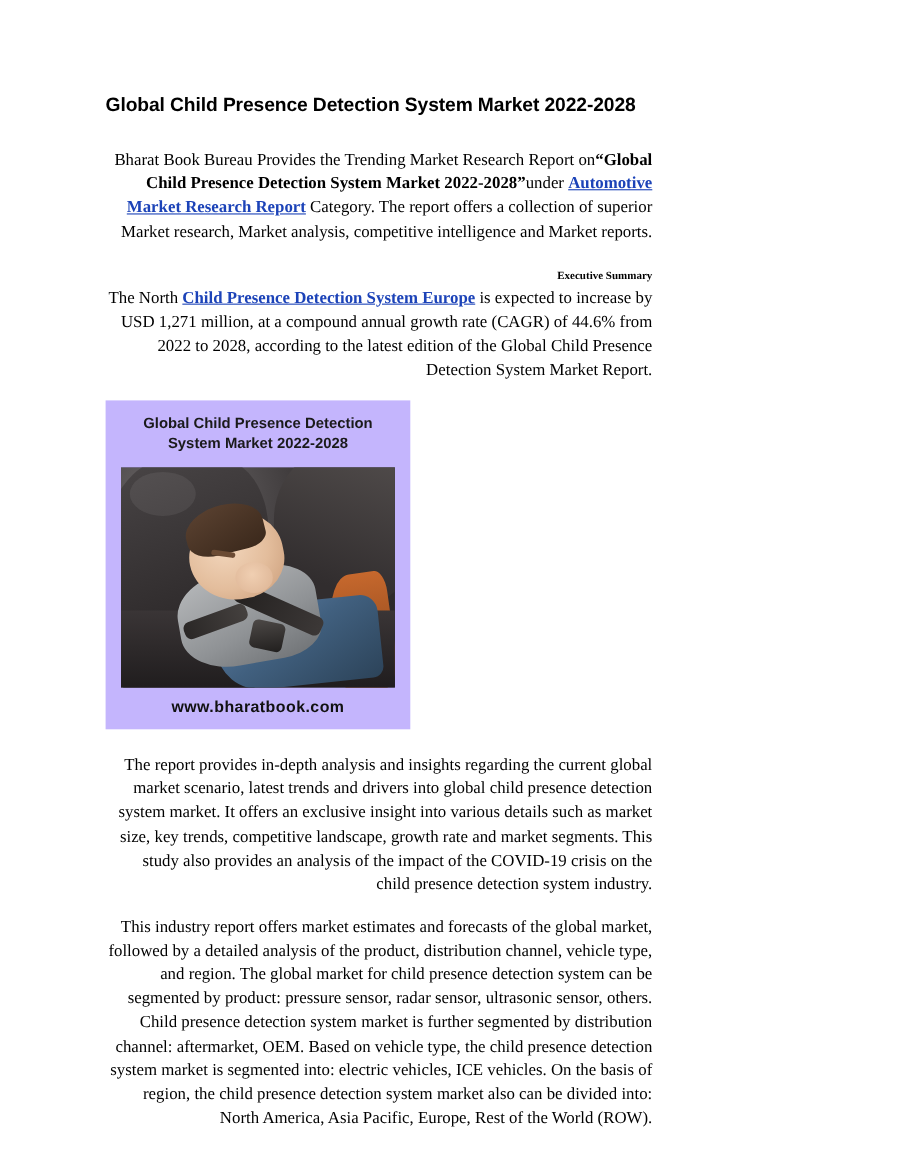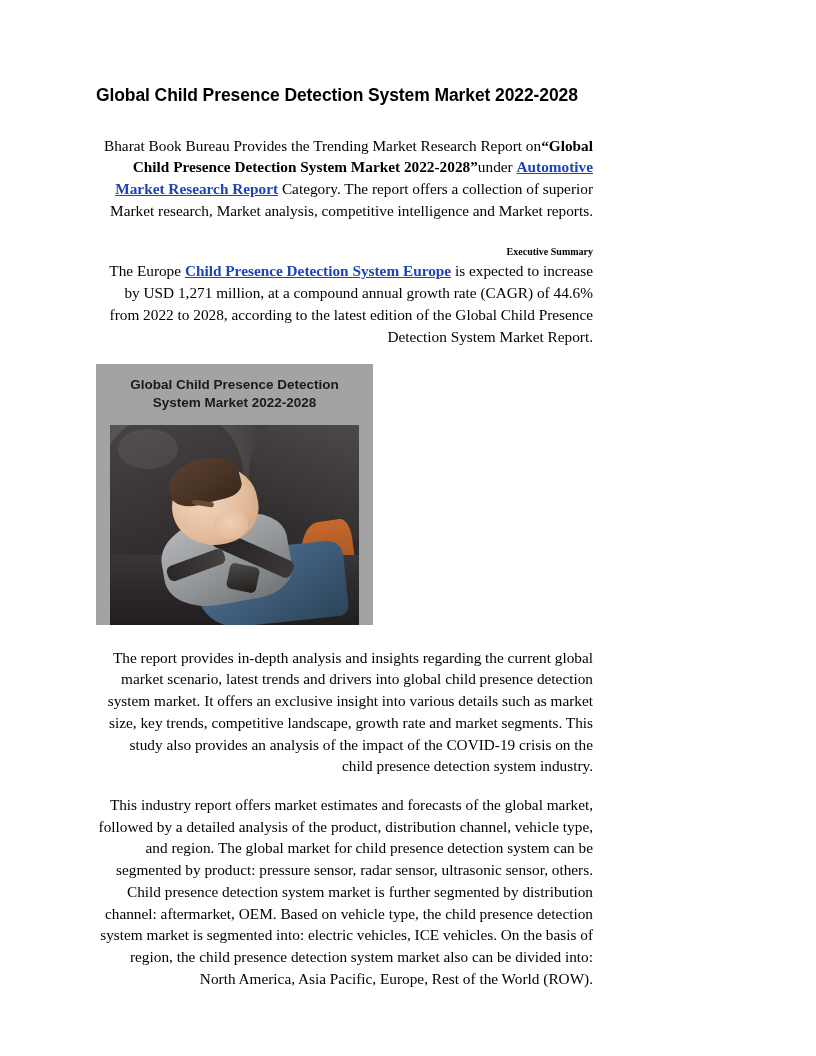--- a/index.html
+++ b/index.html
@@ -46,21 +46,21 @@
     text-decoration: underline;
   }
   .section-head {
     font-weight: bold;
     font-size: 10px;
   }
   
   .figure {
     width: 277px;
     margin: 6px 0 22px 0;
-    background: #a3a3a3;
+    background: #c4b5fd;
     padding: 0;
     position: relative;
   }
   .fig-caption {
     font-family: "Liberation Sans", sans-serif;
     font-weight: bold;
     font-size: 13.5px;
     color: #1a1a1a;
     text-align: center;
     padding: 12px 14px 8px 14px;
@@ -203,21 +203,21 @@
 <div class="page">
 
   <h1 class="doc-title">Global Child Presence Detection System Market 2022-2028</h1>
 
   <p class="para">
     <span>Bharat Book Bureau Provides the Trending Market Research Report on</span><span class="bold">“Global Child Presence Detection System Market 2022-2028”</span><span>under </span><a class="link" href="#">Automotive Market Research Report</a><span> Category. The report offers a collection of superior Market research, Market analysis, competitive intelligence and Market reports.</span>
   </p>
 
   <p class="para">
     <span class="section-head">Executive Summary</span><br>
-    <span>The Europe </span><a class="link" href="#">Child Presence Detection System Europe</a><span> is expected to increase by USD 1,271 million, at a compound annual growth rate (CAGR) of 44.6% from 2022 to 2028, according to the latest edition of the Global Child Presence Detection System Market Report.</span>
+    <span>The North </span><a class="link" href="#">Child Presence Detection System Europe</a><span> is expected to increase by USD 1,271 million, at a compound annual growth rate (CAGR) of 44.6% from 2022 to 2028, according to the latest edition of the Global Child Presence Detection System Market Report.</span>
   </p>
 
   <div class="figure">
     <div class="fig-caption">
       <span>Global Child Presence Detection</span><br>
       <span>System Market 2022-2028</span>
     </div>
     <div class="fig-photo">
       <div class="seat-bg"></div>
       <div class="seat-shell"></div>
@@ -228,20 +228,21 @@
       <div class="body-grey"></div>
       <div class="harness2"></div>
       <div class="harness"></div>
       <div class="buckle"></div>
       <div class="head"></div>
       <div class="hair"></div>
       <div class="cheek"></div>
       <div class="eye"></div>
       <div class="seat-highlight"></div>
     </div>
+    <div class="fig-url">www.bharatbook.com</div>
   </div>
 
   <p class="para">The report provides in-depth analysis and insights regarding the current global market scenario, latest trends and drivers into global child presence detection system market. It offers an exclusive insight into various details such as market size, key trends, competitive landscape, growth rate and market segments. This study also provides an analysis of the impact of the COVID-19 crisis on the child presence detection system industry.</p>
 
   <p class="para">This industry report offers market estimates and forecasts of the global market, followed by a detailed analysis of the product, distribution channel, vehicle type, and region. The global market for child presence detection system can be segmented by product: pressure sensor, radar sensor, ultrasonic sensor, others. Child presence detection system market is further segmented by distribution channel: aftermarket, OEM. Based on vehicle type, the child presence detection system market is segmented into: electric vehicles, ICE vehicles. On the basis of region, the child presence detection system market also can be divided into: North America, Asia Pacific, Europe, Rest of the World (ROW).</p>
 
 
 </div>
 
 </body></html>

